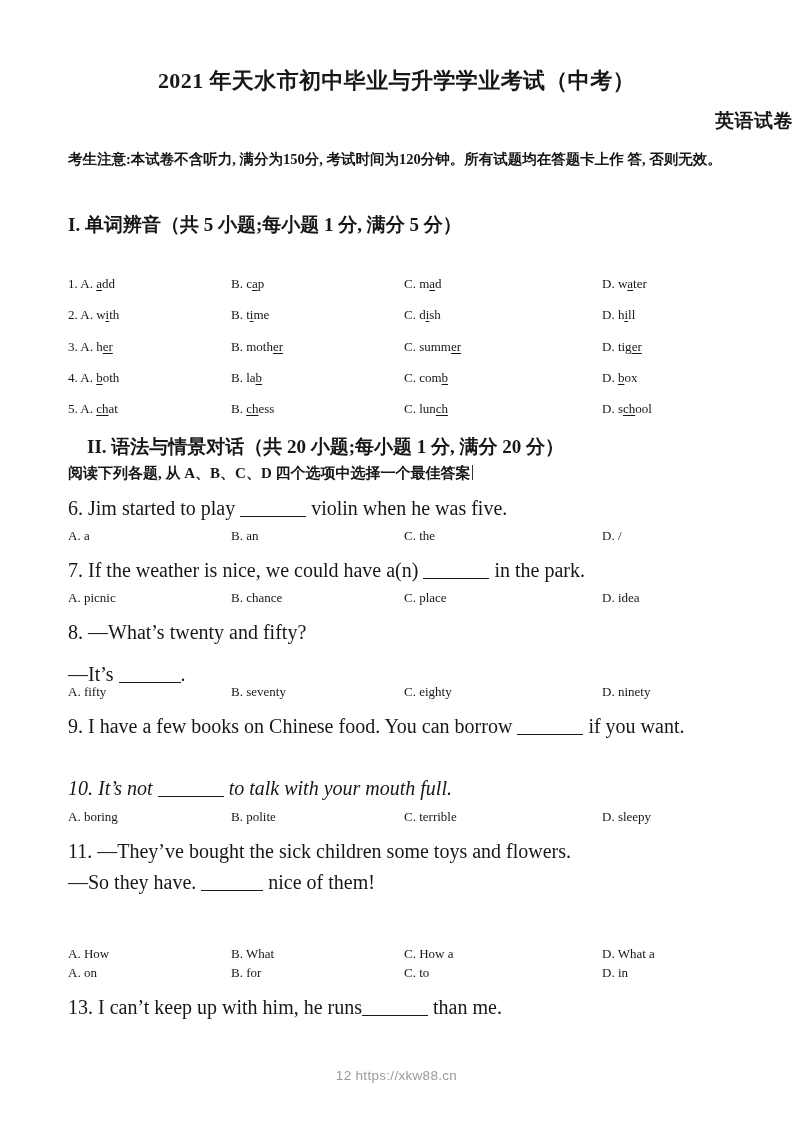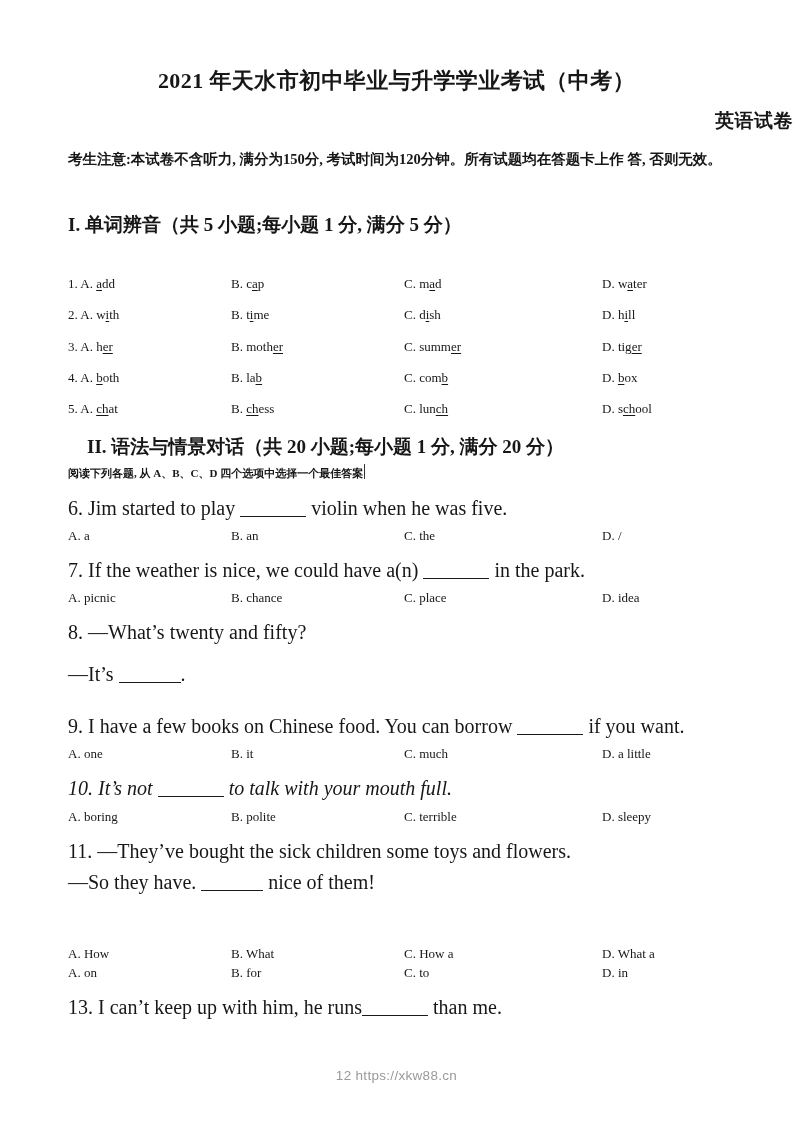--- a/index.html
+++ b/index.html
@@ -64,21 +64,21 @@
     position: absolute;
     left: 68px;
     font-weight: bold;
     font-size: 19px;
     white-space: nowrap;
   }
   .section-sub {
     position: absolute;
     left: 68px;
     font-weight: bold;
-    font-size: 11px;
+    font-size: 15px;
     white-space: nowrap;
   }
   .caret {
     display: inline-block;
     width: 1px;
     height: 15px;
     background: #333;
     vertical-align: -2px;
     margin-left: 1px;
   }
@@ -195,28 +195,28 @@
   <div class="qstem" style="top:559px;"><span>7. If the weather is nice, we could have a(n) </span><span class="blank b-lg"></span><span> in the park.</span></div>
   <div class="opt-row" style="top:590px;">
     <span class="cell c0">A. picnic</span>
     <span class="cell c1">B. chance</span>
     <span class="cell c2">C. place</span>
     <span class="cell c3">D. idea</span>
   </div>
 
   <div class="qstem" style="top:621px;">8. —What’s twenty and fifty?</div>
   <div class="qstem" style="top:663px;"><span>—It’s </span><span class="blank b-md"></span><span>.</span></div>
+  <div class="opt-row" style="top:684px;">
+    <span class="cell c0">A. fifty</span>
+    <span class="cell c1">B. seventy</span>
+    <span class="cell c2">C. eighty</span>
+    <span class="cell c3">D. ninety</span>
+  </div>
 
   <div class="qstem" style="top:715px;text-align:center;"><span>9. I have a few books on Chinese food. You can borrow </span><span class="blank b-lg"></span><span> if you want.</span></div>
-  <div class="opt-row" style="top:746px;">
-    <span class="cell c0">A. one</span>
-    <span class="cell c1">B. it</span>
-    <span class="cell c2">C. much</span>
-    <span class="cell c3">D. a little</span>
-  </div>
 
   <div class="qstem" style="top:777px;font-style:italic;"><span>10. It’s not </span><span class="blank b-lg"></span><span> to talk with your mouth full.</span></div>
   <div class="opt-row" style="top:809px;">
     <span class="cell c0">A. boring</span>
     <span class="cell c1">B. polite</span>
     <span class="cell c2">C. terrible</span>
     <span class="cell c3">D. sleepy</span>
   </div>
 
   <div class="qstem" style="top:840px;">11. —They’ve bought the sick children some toys and flowers.</div>

